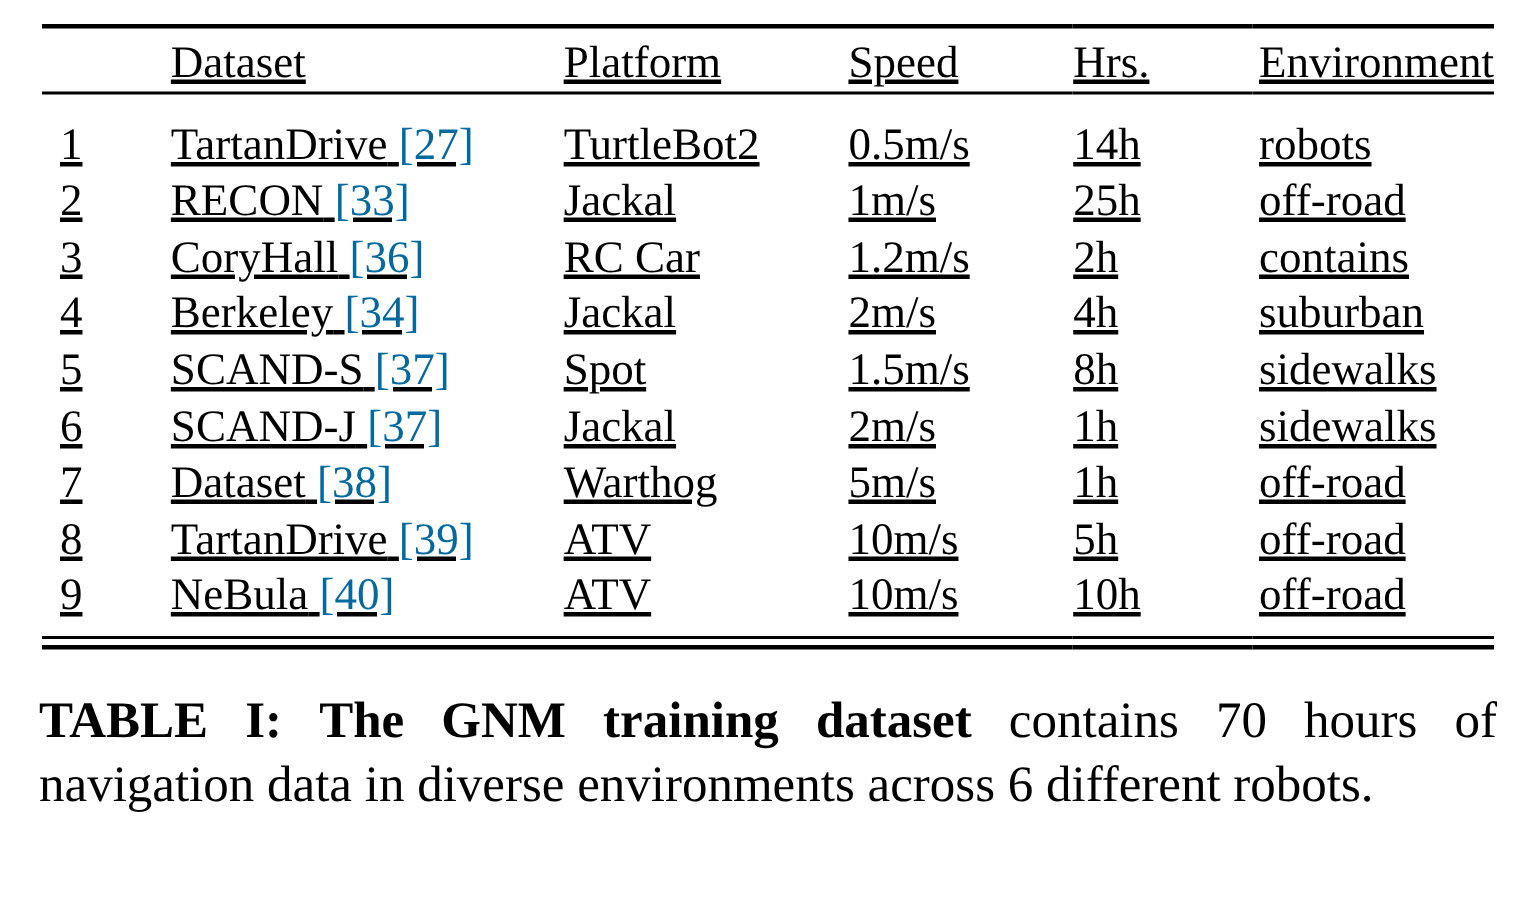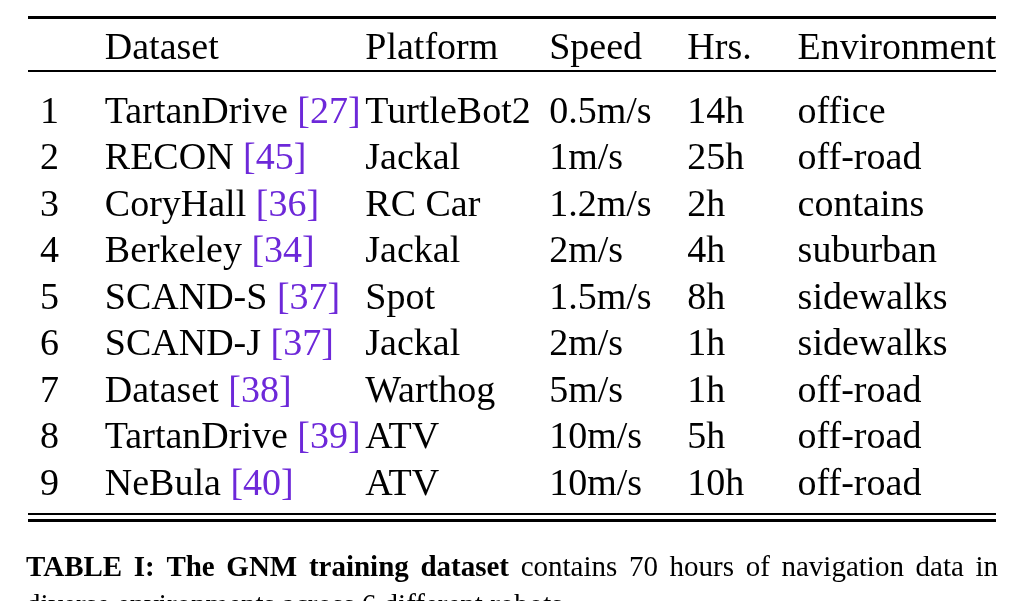--- a/index.html
+++ b/index.html
@@ -20,22 +20,23 @@
     height: 601px;
     box-sizing: border-box;
     padding: 0;
   }
   .table-wrap {
     margin: 16px 28px 0 28px;
   }
   table.gnm {
     border-collapse: collapse;
     width: 100%;
-    font-size: 38px;
+    font-size: 30px;
     line-height: 1.12;
+    text-decoration: underline;
   }
   table.gnm td, table.gnm th {
     padding: 2px 0;
     font-weight: normal;
     text-align: left;
     vertical-align: baseline;
     white-space: nowrap;
   }
   
   .rule-top td {
@@ -75,28 +76,28 @@
   
   .col-idx   { width: 56px;  text-align: left; padding-left: 12px !important; }
   .col-ds    { width: 262px; padding-left: 18px !important; }
   .col-plat  { width: 190px; }
   .col-speed { width: 150px; }
   .col-hrs   { width: 120px; }
   .col-env   { width: auto; padding-left: 4px !important; }
 
   .header-row td { padding-top: 6px; padding-bottom: 8px; }
 
-  .cite { color: #6d28d9; }
+  .cite { color: #0369a1; }
 
   .ours-row td { padding-top: 8px; padding-bottom: 6px; }
   .ours-hrs { }
 
   .caption {
     margin: 22px 26px 0 26px;
-    font-size: 29px;
+    font-size: 34px;
     line-height: 1.28;
     text-align: justify;
     text-justify: inter-word;
   }
   .caption b { font-weight: bold; }
   .caption .capnum { font-weight: bold; }
 </style>
 </head>
 <body>
 
@@ -130,25 +131,25 @@
         <tr class="spacer-sm">
             <td colspan="6"></td>
           </tr>
 
         <tr>
           <td class="col-idx">1</td>
           <td class="col-ds"><span>TartanDrive</span> <span class="cite">[27]</span></td>
           <td class="col-plat">TurtleBot2</td>
           <td class="col-speed">0.5m/s</td>
           <td class="col-hrs">14h</td>
-          <td class="col-env">office</td>
+          <td class="col-env">robots</td>
         </tr>
         <tr>
           <td class="col-idx">2</td>
-          <td class="col-ds"><span>RECON</span> <span class="cite">[45]</span></td>
+          <td class="col-ds"><span>RECON</span> <span class="cite">[33]</span></td>
           <td class="col-plat">Jackal</td>
           <td class="col-speed">1m/s</td>
           <td class="col-hrs">25h</td>
           <td class="col-env">off-road</td>
         </tr>
         <tr>
           <td class="col-idx">3</td>
           <td class="col-ds"><span>CoryHall</span> <span class="cite">[36]</span></td>
           <td class="col-plat">RC Car</td>
           <td class="col-speed">1.2m/s</td>

